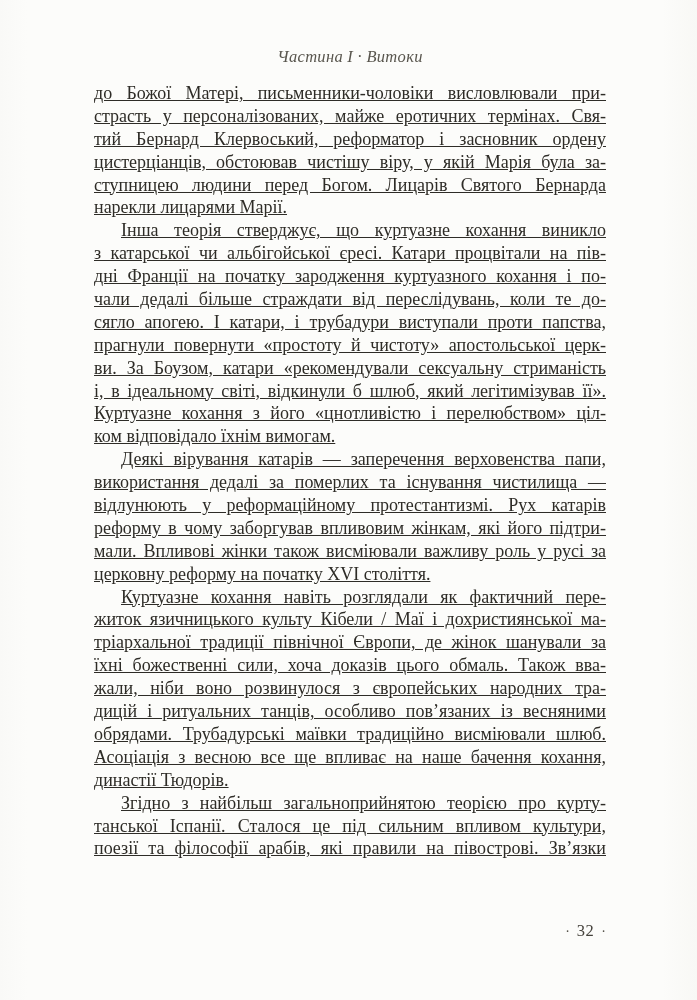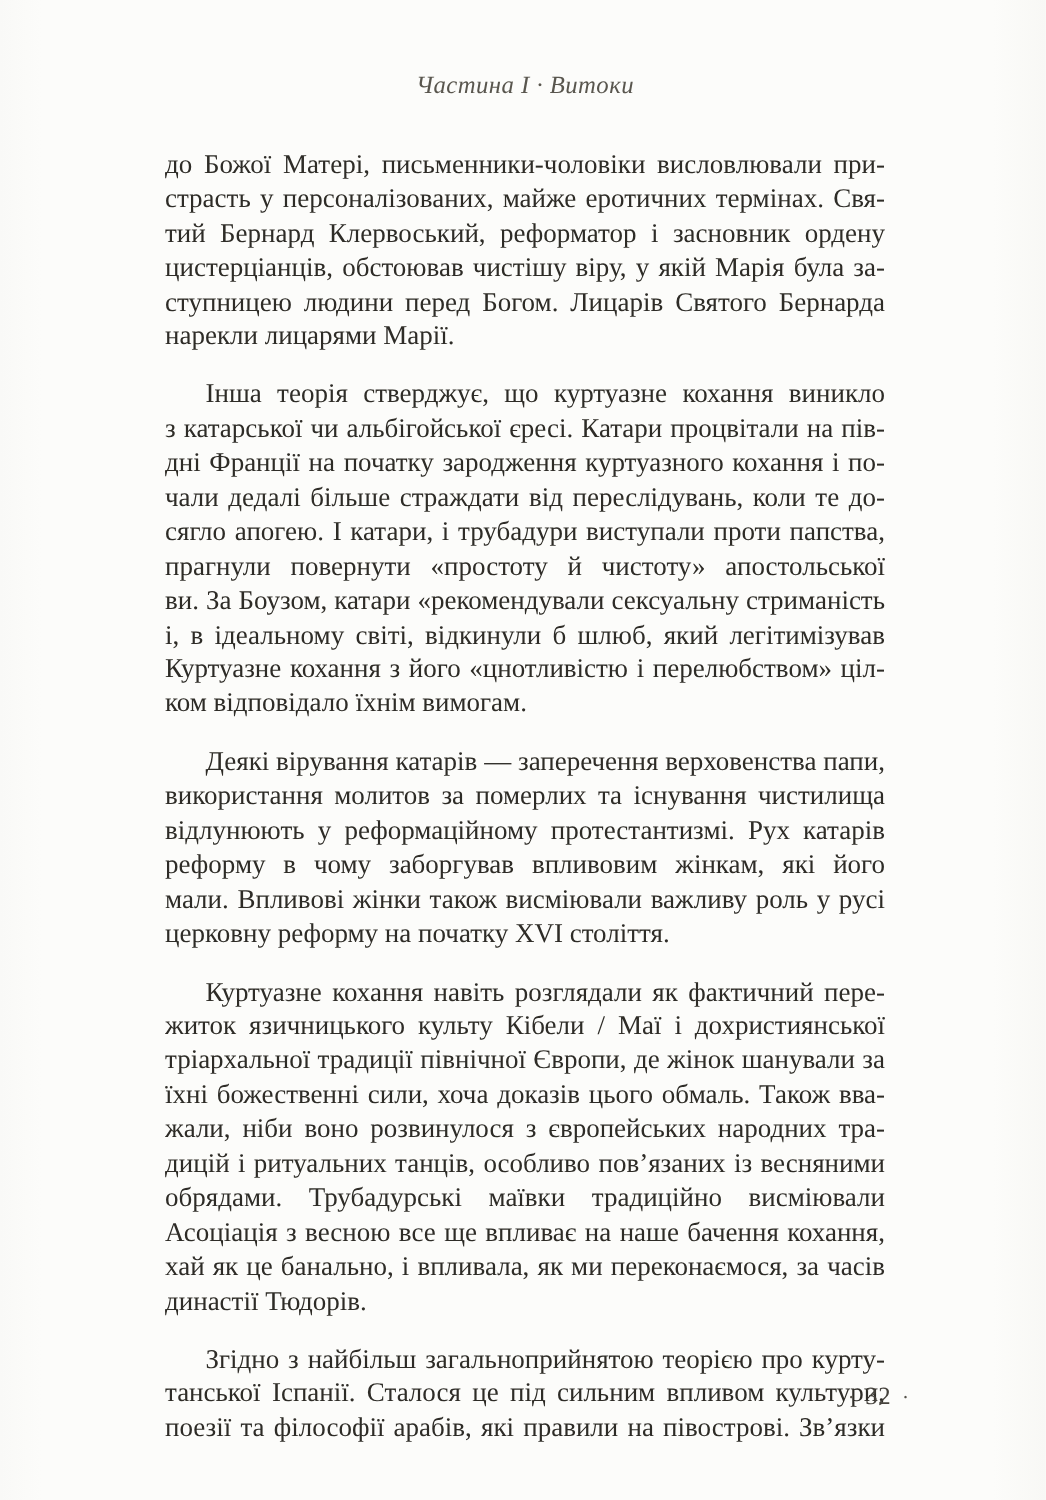--- a/index.html
+++ b/index.html
@@ -31,21 +31,22 @@
     color: #59564e;
   }
   .text-block {
     position: absolute;
     top: 82px;
     left: 94px;
     width: 512px;
     color: #2e2c27;
   }
   .paragraph {
-    margin: 16px;
+    margin: 0;
+    text-decoration: underline;
   }
   .line {
     font-size: 18px;
     height: 22.9px;
     line-height: 22.9px;
     text-align: justify;
     text-align-last: justify;
     overflow: hidden;
     white-space: normal;
   }
@@ -96,36 +97,35 @@
         <div class="line">чали дедалі більше страждати від переслідувань, коли те до-</div>
         <div class="line">сягло апогею. І катари, і трубадури виступали проти папства,</div>
         <div class="line">прагнули повернути «простоту й чистоту» апостольської церк-</div>
         <div class="line">ви. За Боузом, катари «рекомендували сексуальну стриманість</div>
         <div class="line">і, в ідеальному світі, відкинули б шлюб, який легітимізував її».</div>
         <div class="line">Куртуазне кохання з його «цнотливістю і перелюбством» ціл-</div>
         <div class="line flush-last">ком відповідало їхнім вимогам.</div>
       </div>
       <div class="paragraph">
         <div class="line indent">Деякі вірування катарів — заперечення верховенства папи,</div>
-        <div class="line">використання молитов за померлих та існування чистилища —</div>
+        <div class="line">використання дедалі за померлих та існування чистилища —</div>
         <div class="line">відлунюють у реформаційному протестантизмі. Рух катарів</div>
         <div class="line">реформу в чому заборгував впливовим жінкам, які його підтри-</div>
         <div class="line">мали. Впливові жінки також висміювали важливу роль у русі за</div>
         <div class="line flush-last">церковну реформу на початку XVI століття.</div>
       </div>
       <div class="paragraph">
         <div class="line indent">Куртуазне кохання навіть розглядали як фактичний пере-</div>
         <div class="line">житок язичницького культу Кібели / Маї і дохристиянської ма-</div>
         <div class="line">тріархальної традиції північної Європи, де жінок шанували за</div>
         <div class="line">їхні божественні сили, хоча доказів цього обмаль. Також вва-</div>
         <div class="line">жали, ніби воно розвинулося з європейських народних тра-</div>
         <div class="line">дицій і ритуальних танців, особливо пов’язаних із весняними</div>
         <div class="line">обрядами. Трубадурські маївки традиційно висміювали шлюб.</div>
         <div class="line">Асоціація з весною все ще впливає на наше бачення кохання,</div>
-        <div class="line">хай як це банально, і впливала, як ми переконаємося, за часів</div>
         <div class="line flush-last">династії Тюдорів.</div>
       </div>
       <div class="paragraph">
         <div class="line indent">Згідно з найбільш загальноприйнятою теорією про курту-</div>
         <div class="line">танської Іспанії. Сталося це під сильним впливом культури,</div>
         <div class="line">поезії та філософії арабів, які правили на півострові. Зв’язки</div>
       </div>
     </div>
 
   <div class="page-footer">

